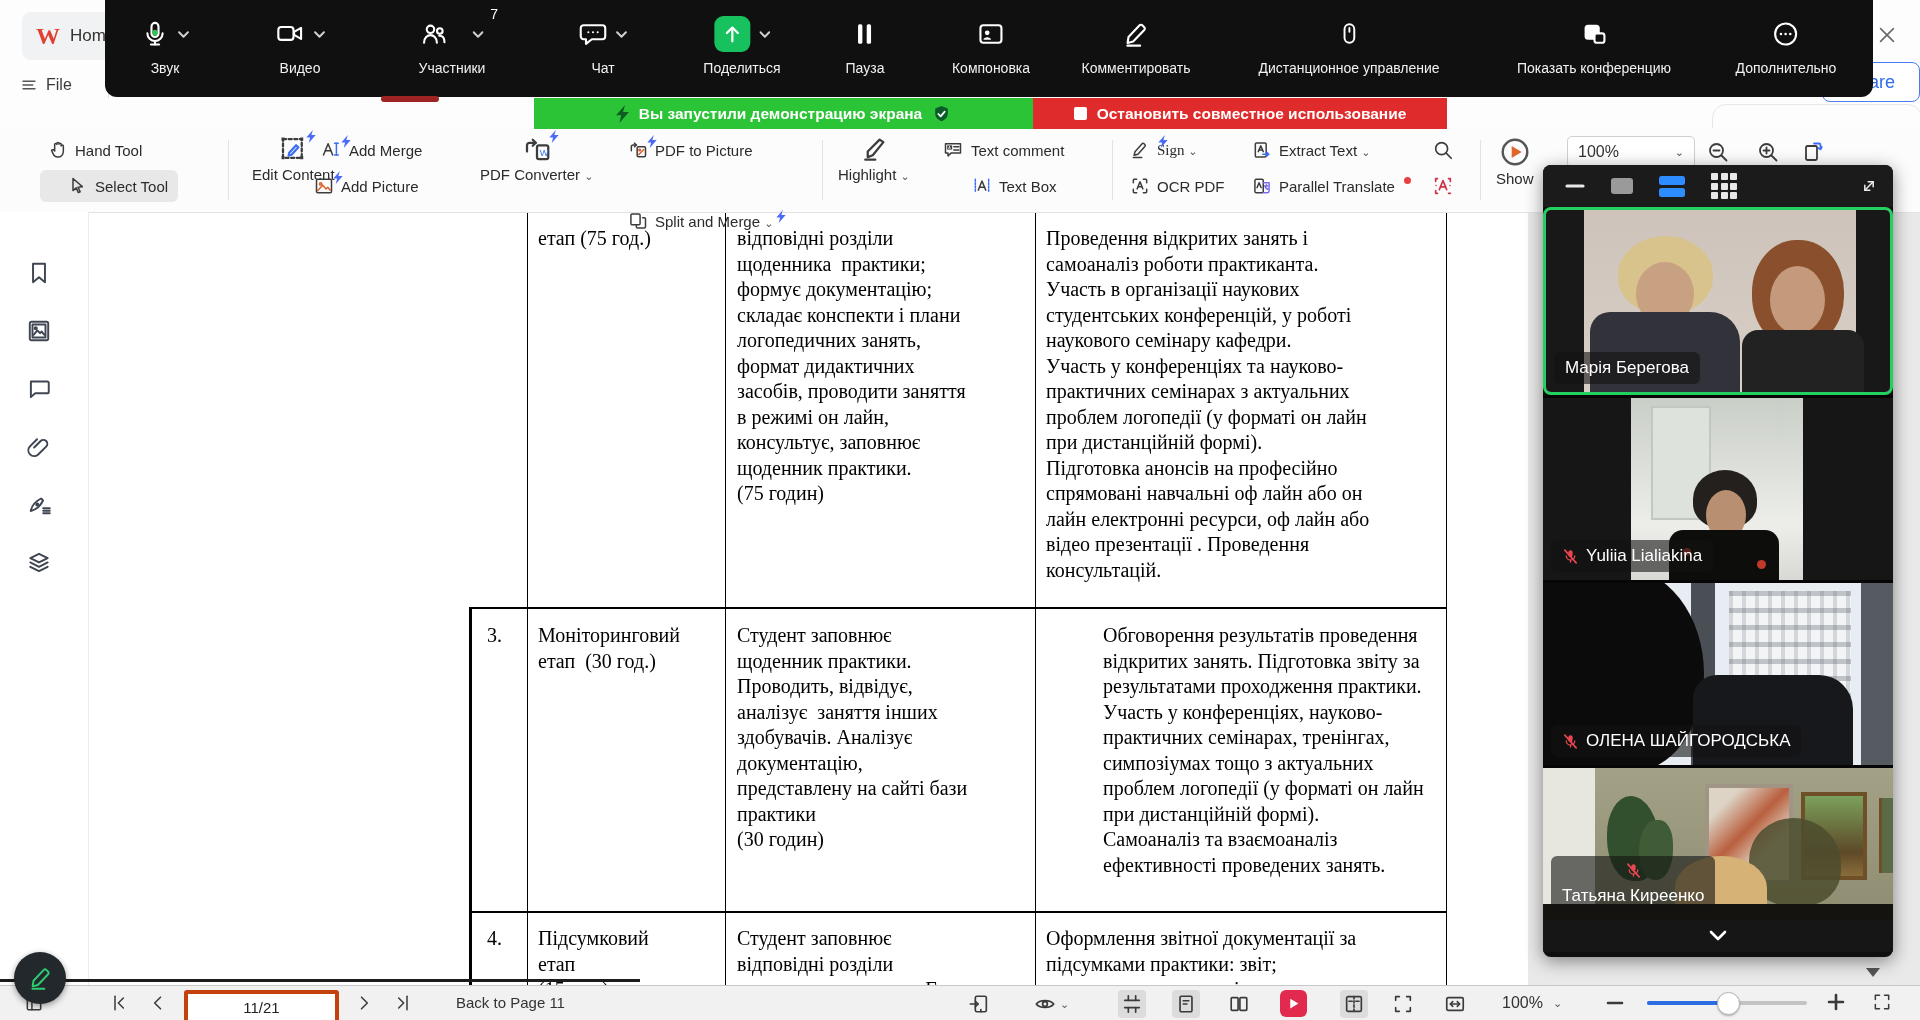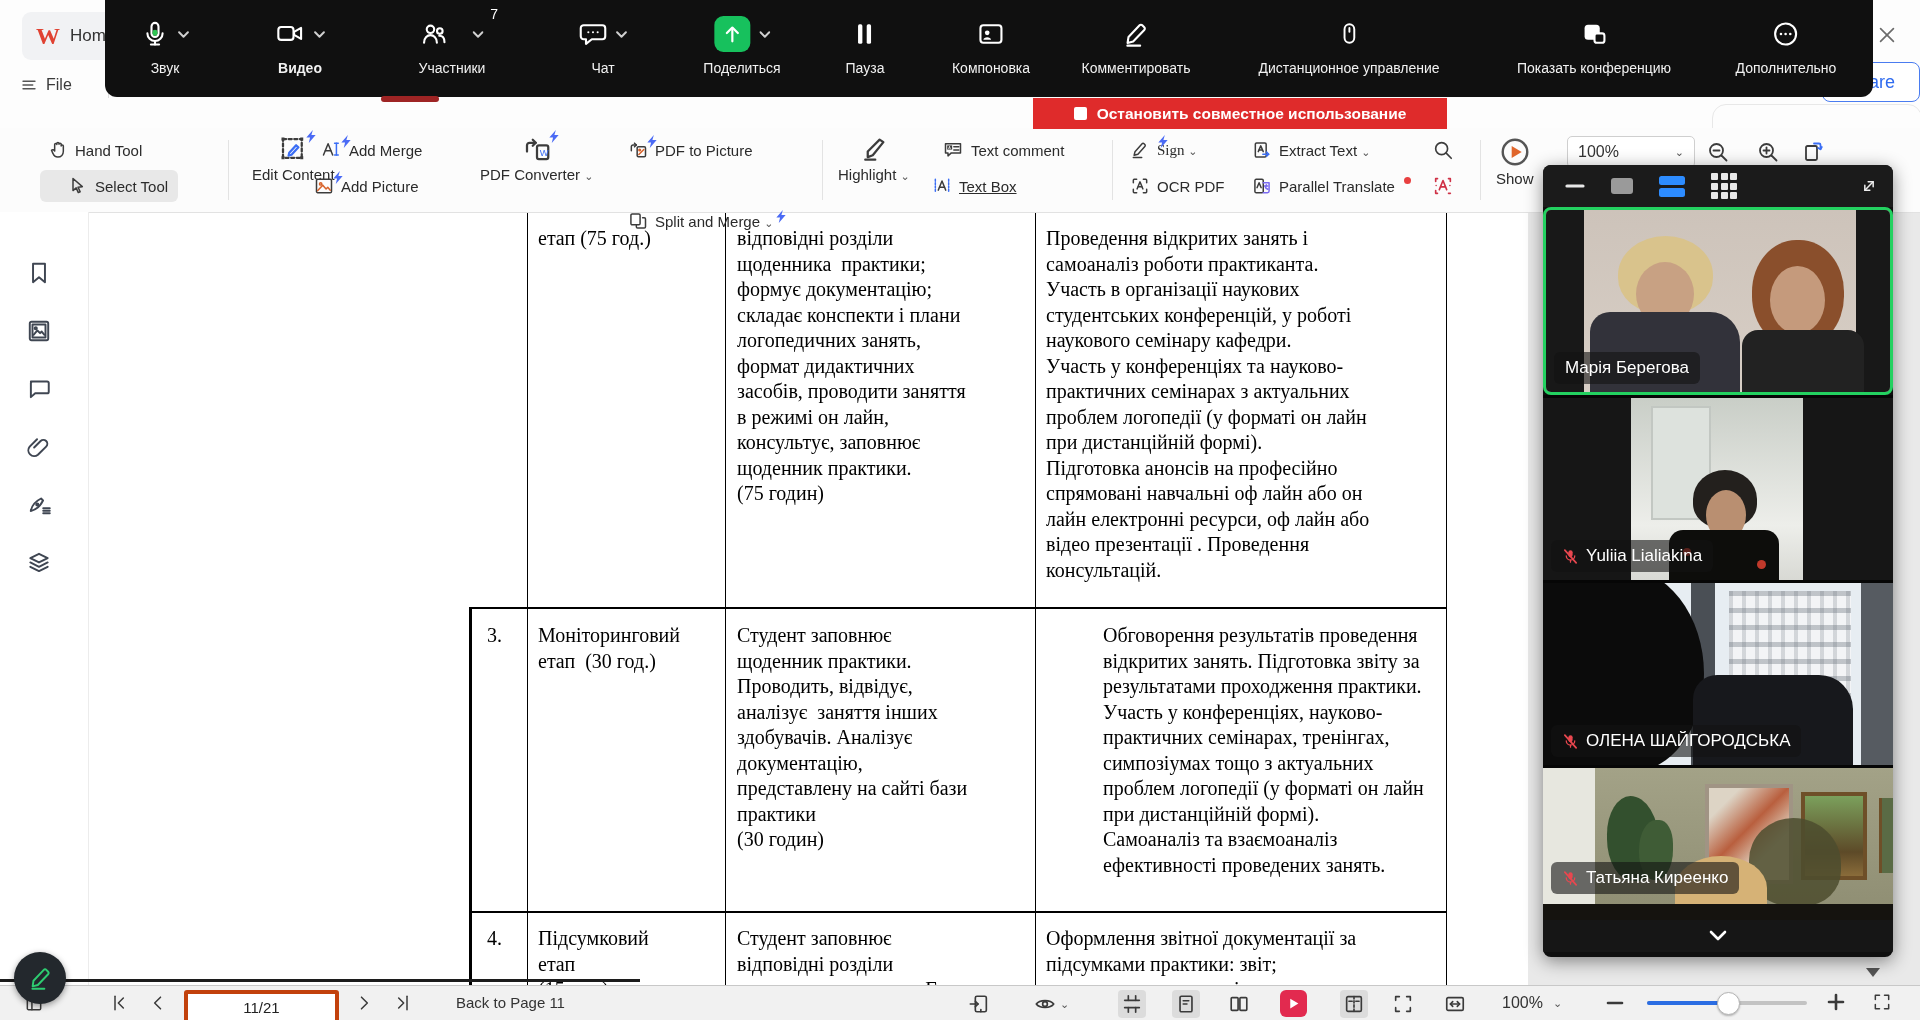--- a/index.html
+++ b/index.html
@@ -144,21 +144,21 @@
         </span>
         <span class="zchev ic">
           <svg width="11" height="7" viewBox="0 0 10 6">
               <polyline points="1,1 5,5 9,1"></polyline>
             </svg>
         </span>
       </div>
       <div class="zlabel">Звук</div>
     </div>
 
-    <div class="zbtn" style="left:195px;font-weight:bold;">
+    <div class="zbtn" style="left:195px;">
       <div class="zicon-row">
         <span class="ic">
           <svg width="30" height="28" viewBox="0 0 24 24">
               <rect x="2" y="6" width="13" height="11" rx="2.5"></rect>
               <polygon points="15.5,10.2 21.5,6.8 21.5,16.2 15.5,12.8"></polygon>
             </svg>
         </span>
         <span class="zchev ic">
           <svg width="11" height="7" viewBox="0 0 10 6">
               <polyline points="1,1 5,5 9,1"></polyline>
@@ -293,20 +293,34 @@
               <circle cx="8" cy="12" r="1.1" fill="#fff" stroke="none"></circle>
               <circle cx="12" cy="12" r="1.1" fill="#fff" stroke="none"></circle>
               <circle cx="16" cy="12" r="1.1" fill="#fff" stroke="none"></circle>
             </svg>
         </span>
       </div>
       <div class="zlabel">Дополнительно</div>
     </div>
   </div>
 
+  <div class="abs banner banner-green">
+    <span class="ic" style="color:#0d5d20;">
+      <svg width="13" height="18" viewBox="0 0 10 14">
+          <polygon points="7,0 0,8 4,8 2.6,14 10,5.5 5.4,5.5" fill="#0d5d20" stroke="none"></polygon>
+        </svg>
+    </span>
+    <span>Вы запустили демонстрацию экрана</span>
+    <span class="ic">
+      <svg width="19" height="20" viewBox="0 0 24 24">
+          <path d="M12 2 l8 3 v6 c0 5.5-4 8.6-8 10 c-4-1.4-8-4.5-8-10 V5 z" fill="#0a5c28" stroke="none"></path>
+          <polyline points="8,12 11,15 16,9" style="stroke:#fff;stroke-width:2.2;"></polyline>
+        </svg>
+    </span>
+  </div>
   <div class="abs banner banner-red">
     <span class="stop-sq"></span>
     <span>Остановить совместное использование</span>
   </div>
 
   <div class="abs pdf-bar">
 
     <div class="tb-item" style="left:48px;top:6px;">
       <span class="ic" style="color:#3c3c3c;">
         <svg width="20" height="20" viewBox="0 0 24 24">
@@ -434,21 +448,21 @@
         <svg width="22" height="20" viewBox="0 0 24 24">
             <path d="M3 4.5 h18 v11 h-11 l-4 3.5 v-3.5 h-3 z"></path>
             <rect x="5" y="6.5" width="6" height="5" fill="#3c3c3c" stroke="none"></rect>
             <text x="6.2" y="11" font-size="4.5" fill="#fff" stroke="none" font-family="Liberation Sans, sans-serif">A</text>
             <line x1="13" y1="8" x2="19" y2="8"></line>
             <line x1="13" y1="12" x2="19" y2="12"></line>
           </svg>
       </span>
       <span>Text comment</span>
     </div>
-    <div class="tb-item" style="left:932px;top:42px;text-decoration:underline;">
+    <div class="tb-item" style="left:972px;top:42px;">
       <span class="ic" style="color:#3c3c3c;">
         <svg width="20" height="20" viewBox="0 0 24 24">
             <g style="stroke:#3b6ef5;stroke-dasharray:2.2 1.8;">
               <line x1="4" y1="4" x2="4" y2="20"></line>
               <line x1="20" y1="4" x2="20" y2="20"></line>
             </g>
             <path d="M7.5 17 L12 6 l4.5 11"></path>
             <line x1="9" y1="13.5" x2="15" y2="13.5"></line>
           </svg>
       </span>
@@ -937,21 +951,21 @@
         <div class="sd" style="left:0;top:0;width:52px;height:100%;background:linear-gradient(to right,#ededе6,#e2e2da 60%,rgba(226,226,218,0));background-color:#e7e7df;"></div>
         <div class="sd" style="left:64px;top:28px;width:52px;height:85px;background:#33502e;border-radius:45% 55% 40% 50%;"></div>
         <div class="sd" style="left:96px;top:52px;width:34px;height:60px;background:#3f5c36;border-radius:50% 40% 50% 45%;"></div>
         <div class="sd" style="left:162px;top:16px;width:80px;height:92px;background:linear-gradient(135deg,#ddd4c5 18%,#b95f3e 46%,#e0d6c4 72%);border:4px solid #a09484;"></div>
         <div class="sd" style="left:258px;top:24px;width:58px;height:80px;background:linear-gradient(#7ba05c,#5d4a28 70%,#8a6c3a);border:4px solid #6e4f28;"></div>
         <div class="sd" style="left:336px;top:30px;width:14px;height:75px;background:#5a6b45;border-left:3px solid #6e4f28;"></div>
         <div class="sd" style="left:206px;top:50px;width:92px;height:88px;background:#4c4c2e;border-radius:48% 52% 40% 44%;opacity:.85;"></div>
         <div class="sd" style="left:132px;top:88px;width:92px;height:64px;background:#d6b276;border-radius:50% 50% 0 0;"></div>
         <div class="sd" style="left:0;bottom:0;width:100%;height:16px;background:#15130f;"></div>
       </div>
-      <div class="vlabel" style="bottom:26px;">
+      <div class="vlabel" style="bottom:8px;flex-direction:column;">
         <span class="ic">
           <svg width="17" height="17" viewBox="0 0 24 24" style="stroke:#e8474f;">
               <rect x="9" y="3" width="6" height="10" rx="3" fill="#e8474f" stroke="none"></rect>
               <path d="M6 11 a6 6 0 0 0 12 0"></path>
               <line x1="12" y1="17" x2="12" y2="20"></line>
               <line x1="4" y1="3" x2="20" y2="21" style="stroke-width:2.4;"></line>
             </svg>
         </span>
         <span>Татьяна Киреенко</span>
       </div>

